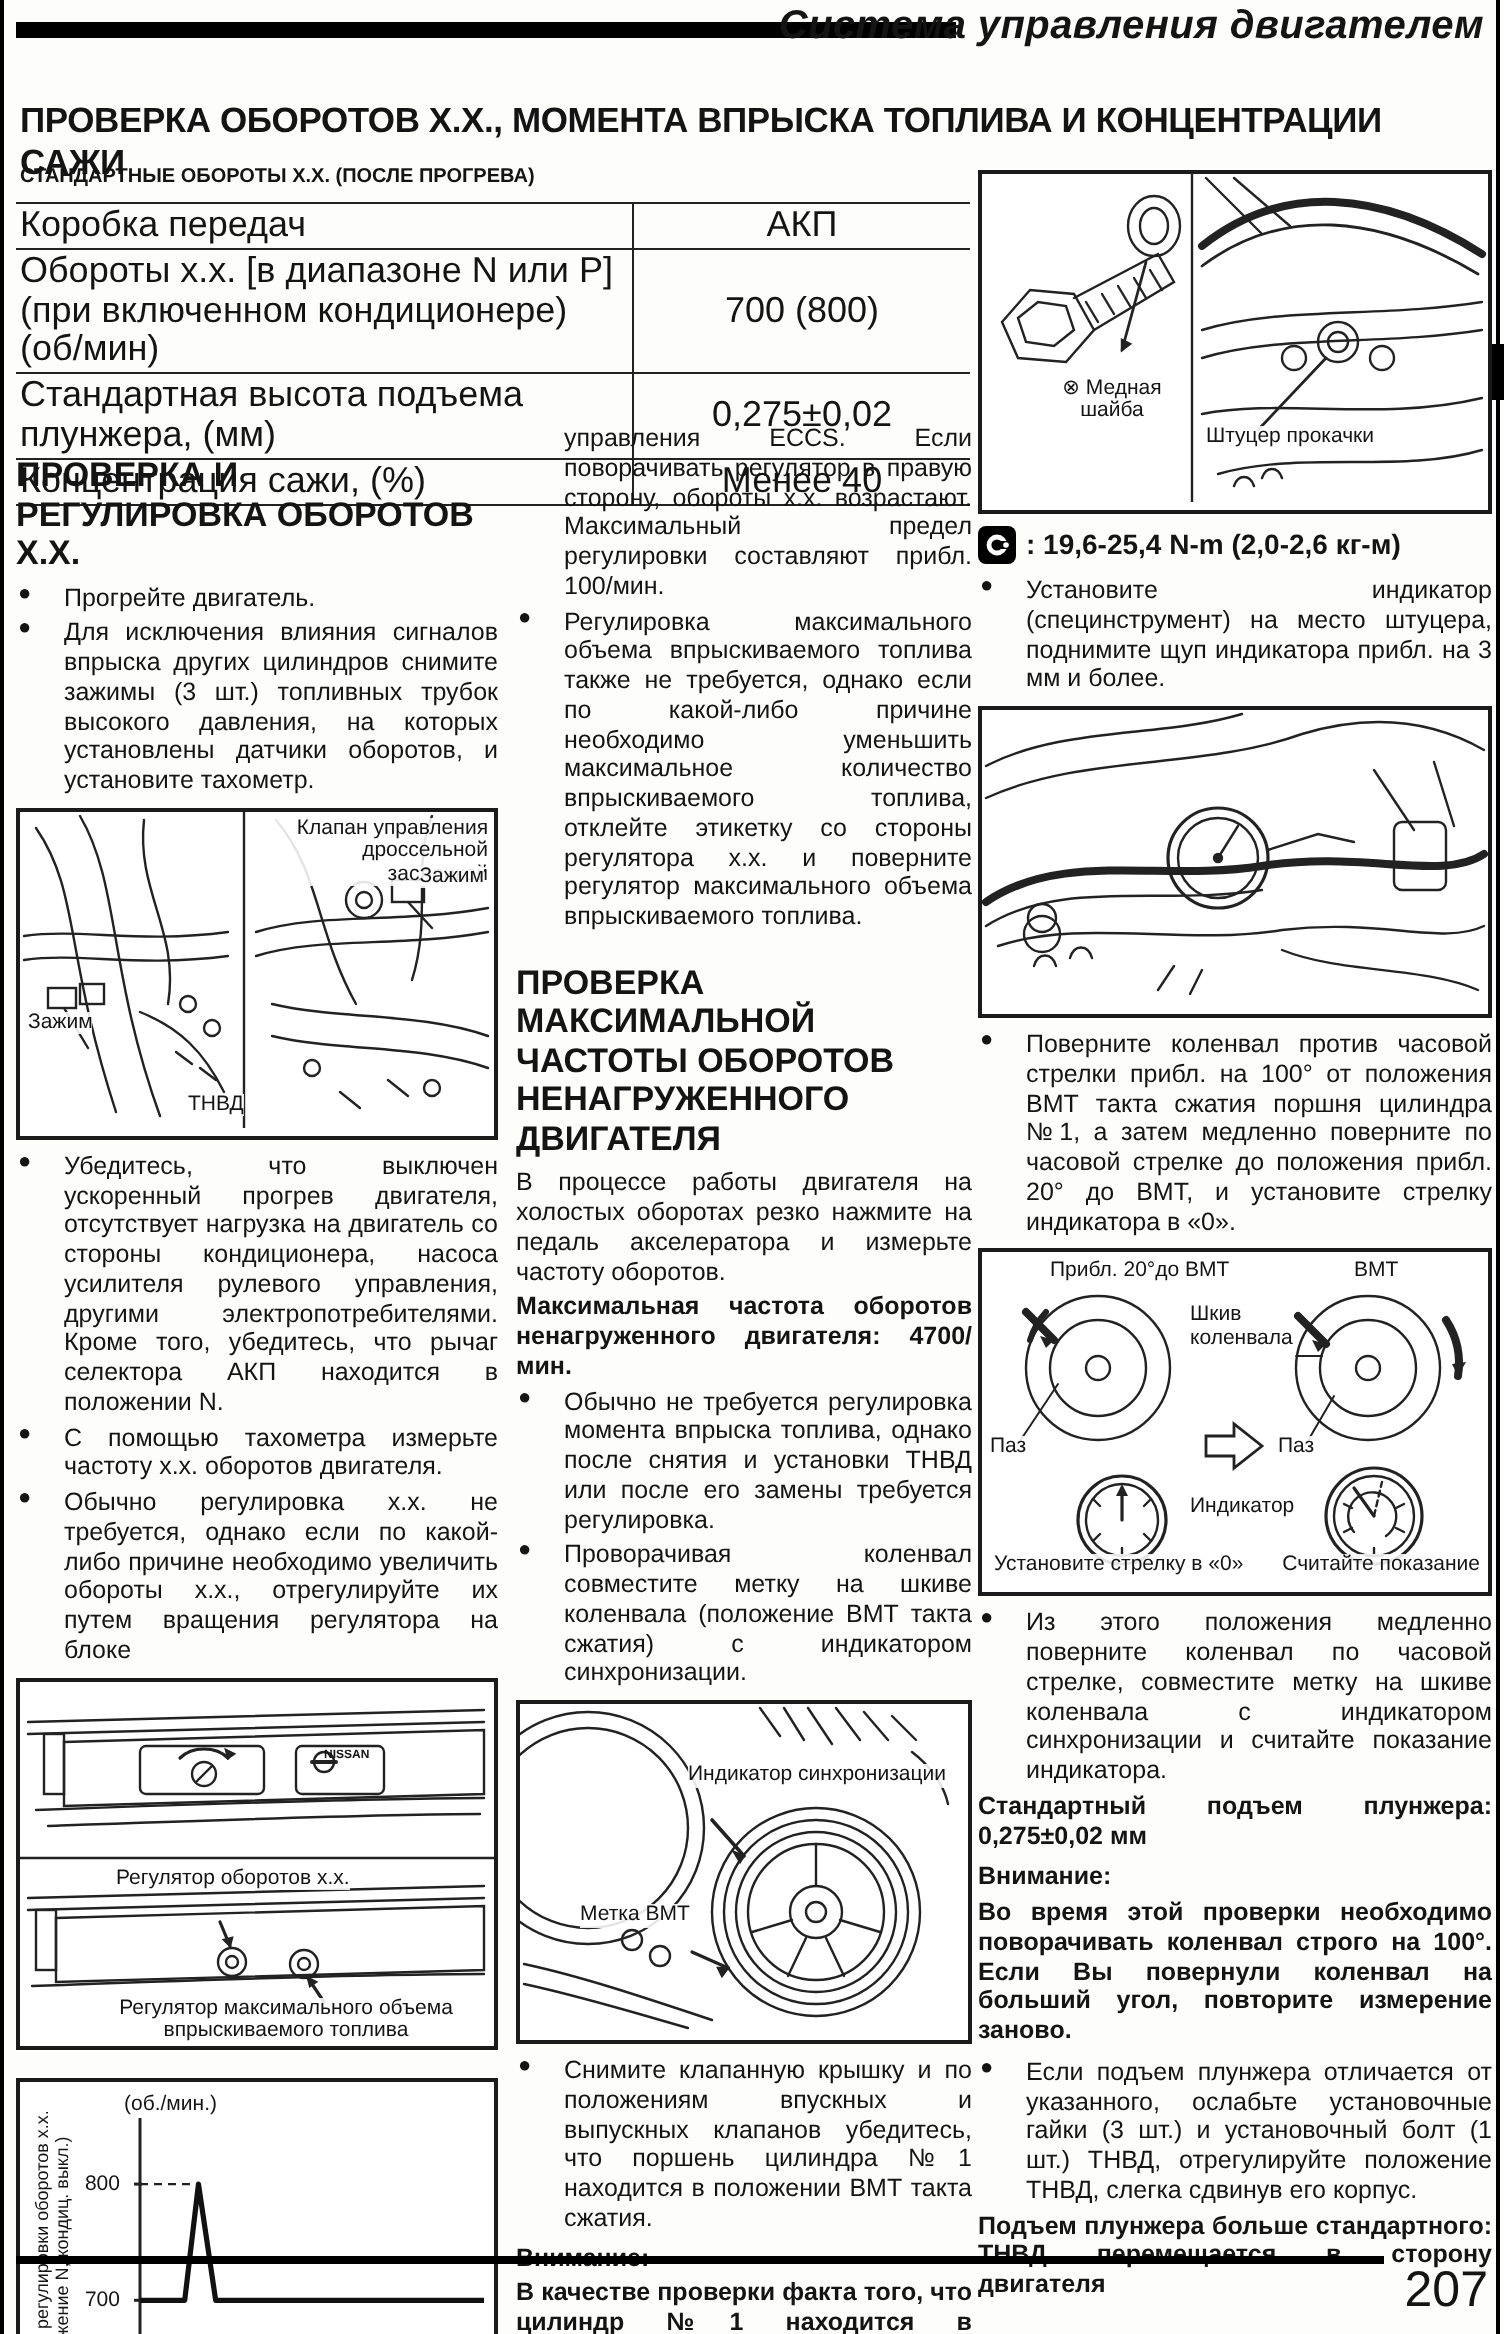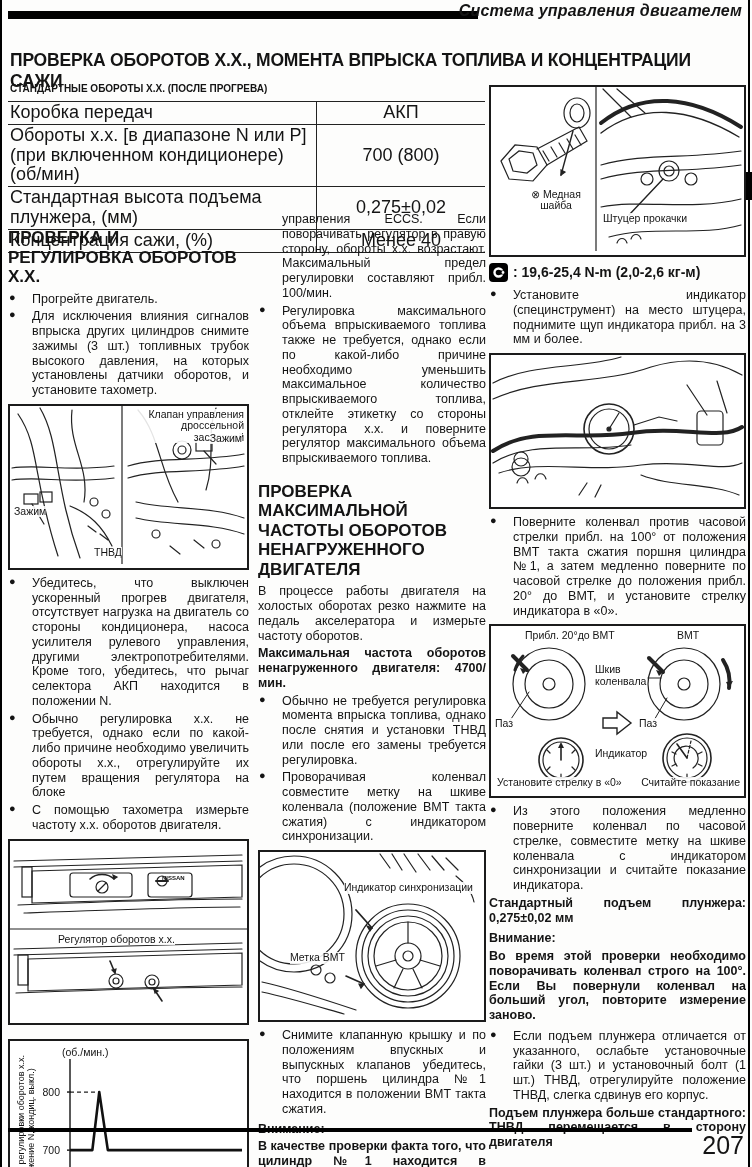--- a/index.html
+++ b/index.html
@@ -1,21 +1,21 @@
 <!DOCTYPE html>
 <html><head>
 <meta charset="utf-8">
 <style>
   html,body{margin:0;padding:0;background:#e8e8e8;}
   .page{position:relative;width:752px;height:1167px;background:#fdfdfc;color:#141414;
         font-family:"Liberation Sans",sans-serif;overflow:hidden;margin:0 auto;}
   .edge{position:absolute;top:0;width:2px;height:1167px;background:#000;}
   .edge.l{left:0;} .edge.r{right:2px;}
   .hbar{position:absolute;left:8px;top:11px;width:470px;height:8px;background:#000;}
-  .htitle{position:absolute;top:2px;right:10px;font-size:16px;font-weight:bold;font-style:italic;letter-spacing:.2px;}
+  .htitle{position:absolute;top:2px;right:10px;font-size:20px;font-weight:bold;font-style:italic;letter-spacing:.2px;}
   .h1{position:absolute;left:10px;top:50px;width:720px;font-size:17.5px;font-weight:bold;letter-spacing:-.2px;}
   .h2{position:absolute;left:10px;top:83px;font-size:10px;font-weight:bold;}
   .spec{position:absolute;left:8px;top:101px;width:477px;font-size:18px;border-bottom:1.5px solid #222;}
   .srow{display:flex;border-top:1.5px solid #222;align-items:stretch;}
   .sl{flex:1;padding:1px 4px 1px 2px;line-height:1.1;display:flex;align-items:center;}
   .sv{width:168px;border-left:1.5px solid #222;display:flex;align-items:center;justify-content:center;text-align:center;}
   .tab3{position:absolute;right:0;top:172px;width:25px;height:28px;background:#000;color:#fff;
         font-size:16px;font-weight:bold;display:flex;align-items:center;justify-content:center;}
   .col{position:absolute;font-size:12.5px;line-height:1.18;text-align:justify;}
   .colL{left:8px;top:212px;width:241px;}
@@ -110,22 +110,22 @@
           <path d="M160,140 l10,8 M184,134 l10,8"></path>
         </g>
       </svg>
       <span class="fl" style="right:3px;top:3px;width:110px">Клапан управления дроссельной заслонкой</span>
       <span class="fl" style="right:5px;top:27px">Зажим</span>
       <span class="fl" style="left:4px;top:100px">Зажим</span>
       <span class="fl" style="left:84px;top:141px">ТНВД</span>
     </div>
 
     <div class="li">Убедитесь, что выключен ускоренный прогрев двигателя, отсутствует нагрузка на двигатель со стороны кондиционера, насоса усилителя рулевого управления, другими электропотребителями. Кроме того, убедитесь, что рычаг селектора АКП находится в положении N.</div>
+    <div class="li">С помощью тахометра измерьте частоту х.х. оборотов двигателя.</div>
     <div class="li">Обычно регулировка х.х. не требуется, однако если по какой-либо причине необходимо увеличить обороты х.х., отрегулируйте их путем вращения регулятора на блоке</div>
-    <div class="li">С помощью тахометра измерьте частоту х.х. оборотов двигателя.</div>
 
     <div class="fig" style="height:182px">
       <svg width="237" height="178" viewBox="0 0 237 178">
         <g stroke="#222" fill="none" stroke-width="1.2" stroke-linecap="round">
           <line x1="0" y1="88" x2="237" y2="88"></line>
 
           <path d="M4,20 L232,14 M4,26 L232,20"></path>
           <rect x="12" y="26" width="10" height="30"></rect>
           <path d="M22,30 L232,24 L232,56 L22,62 Z"></path>
           <path d="M8,64 C60,62 180,58 232,58"></path>
@@ -148,20 +148,21 @@
           <circle cx="142" cy="141" r="7"></circle>
             <circle cx="142" cy="141" r="3"></circle>
           <path d="M100,120 L105,132" stroke-width="1.6"></path>
             <path d="M105,132 l-3,-3 l4,-1 Z" fill="#222"></path>
           <path d="M152,160 L144,148" stroke-width="1.6"></path>
             <path d="M144,148 l1,4 l3,-2 Z" fill="#222"></path>
         </g>
       </svg>
       <span class="fl" style="left:48px;top:93px">Регулятор оборотов х.х.</span>
       <span class="fl" style="left:152px;top:34px;font-size:6px;font-weight:bold;background:none">NISSAN</span>
+      <span class="fl" style="left:38px;top:158px;width:190px;text-align:center">Регулятор максимального объема впрыскиваемого топлива</span>
     </div>
 
     <div class="fig chart">
       <span class="yunit">(об./мин.)</span>
       <span class="ylab">Пределы регулировки оборотов х.х. (положение N, кондиц. выкл.)</span>
       <span class="ytick" id="ytick-0" style="left: 24px; top: 45.0476px;">800</span>
       <span class="ytick" id="ytick-1" style="left: 24px; top: 103.143px;">700</span>
       <svg id="chart-svg" width="182" height="142" viewBox="0 0 182 142" style="position:absolute;left:54px;top:14px">
         <line x1="6" y1="4" x2="6" y2="130" stroke="#222" stroke-width="1.5"></line>
         <line x1="6" y1="130" x2="178" y2="130" stroke="#222" stroke-width="1.5"></line>
@@ -323,21 +324,21 @@
           <circle cx="196" cy="132" r="24" stroke-width="1.6"></circle>
             <circle cx="196" cy="132" r="20"></circle>
           <line x1="196" y1="132" x2="186" y2="118" stroke-width="1.6"></line>
           <line x1="196" y1="132" x2="200" y2="115" stroke-dasharray="3 2"></line>
           <path d="M186,140 a12,12 0 1 1 16,2"></path>
           <path d="M181,126 l4,2 M211,126 l-4,2 M181,140 l4,-2 M211,140 l-4,-2 M196,152 l0,-4"></path>
         </g>
       </svg>
       <span class="fl" style="left:34px;top:4px">Прибл. 20°до ВМТ</span>
       <span class="fl" style="left:186px;top:4px">ВМТ</span>
-      <span class="fl" style="left:104px;top:38px;width:52px;text-align:left">Шкив коленвала</span>
+      <span class="fl" style="left:104px;top:26px;width:52px;text-align:left">Шкив коленвала</span>
       <span class="fl" style="left:4px;top:92px">Паз</span>
       <span class="fl" style="left:148px;top:92px">Паз</span>
       <span class="fl" style="left:104px;top:122px">Индикатор</span>
       <span class="fl" style="left:6px;top:151px">Установите стрелку в «0»</span>
       <span class="fl" style="right:4px;top:151px">Считайте показание</span>
     </div>
 
     <div class="li">Из этого положения медленно поверните коленвал по часовой стрелке, совместите метку на шкиве коленвала с индикатором синхронизации и считайте показание индикатора.</div>
     <div class="para bold">Стандартный подъем плунжера: 0,275±0,02 мм</div>
     <div class="para bold" style="margin-top:6px">Внимание:</div>

